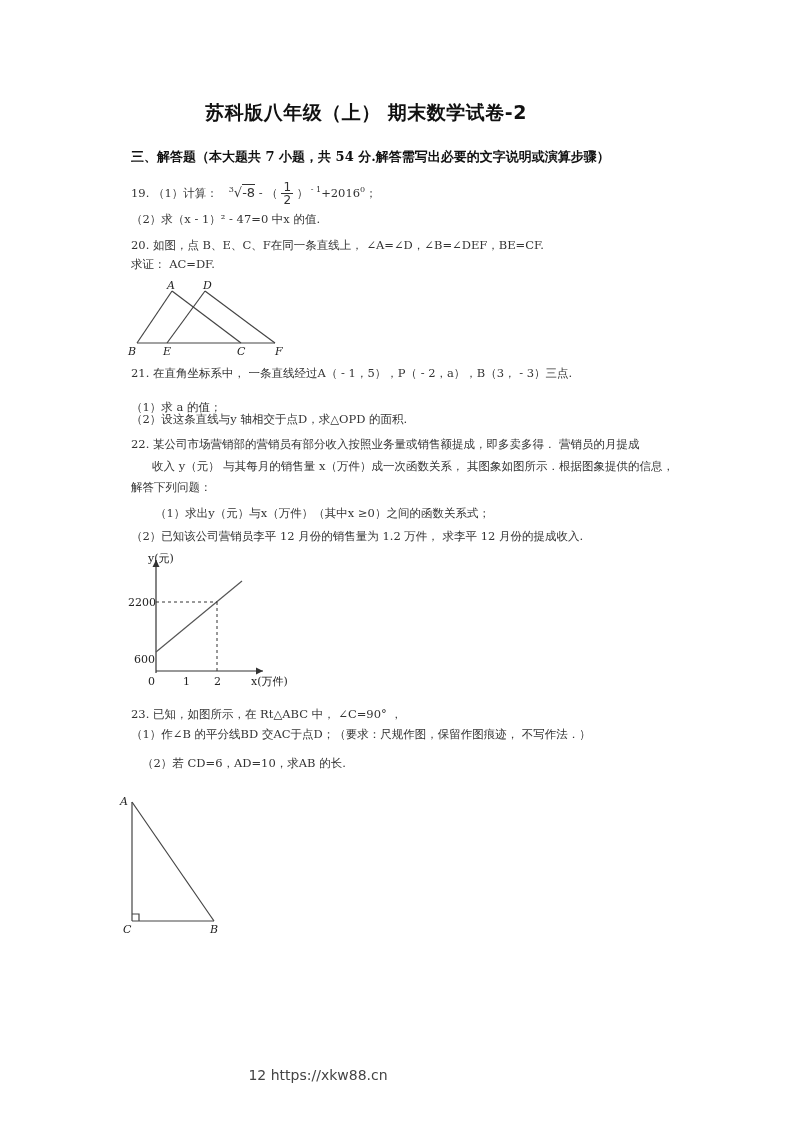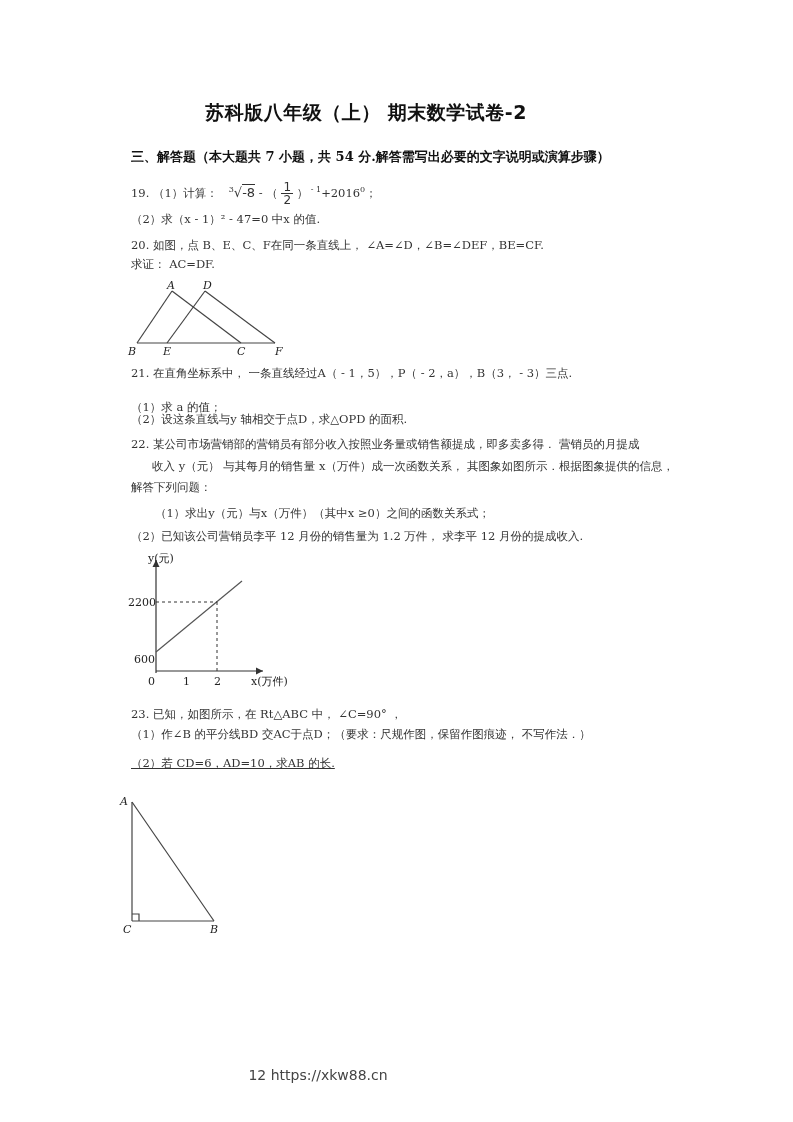--- a/index.html
+++ b/index.html
@@ -85,21 +85,21 @@
     <text x="14" y="118">600</text>
     <text x="28" y="140">0</text>
     <text x="63" y="140">1</text>
     <text x="94" y="140">2</text>
     <text x="131" y="140">x(万件)</text>
   </g>
 </svg>
 
 <div class="abs line" style="left:131px; top:707px;">23. 已知，如图所示，在 Rt△ABC 中，   ∠C=90° ，</div>
 <div class="abs line" style="left:131px; top:727px;">（1）作∠B 的平分线BD 交AC于点D；（要求：尺规作图，保留作图痕迹，   不写作法．）</div>
-<div class="abs line" style="left:131px; top:756px;text-decoration:underline;">（2）若 CD=6，AD=10，求AB 的长.</div>
+<div class="abs line" style="left:142px; top:756px;">（2）若 CD=6，AD=10，求AB 的长.</div>
 
 <svg class="abs" style="left:110px; top:785px;" width="130" height="155">
   <g stroke="#444" stroke-width="1.2" fill="none">
     <line x1="22" y1="17" x2="22" y2="136"></line>
     <line x1="22" y1="136" x2="104" y2="136"></line>
     <line x1="22" y1="17" x2="104" y2="136"></line>
     <polyline points="22,129 29,129 29,136"></polyline>
   </g>
   <g font-size="11" font-style="italic" fill="#222">
     <text x="10" y="20">A</text>

